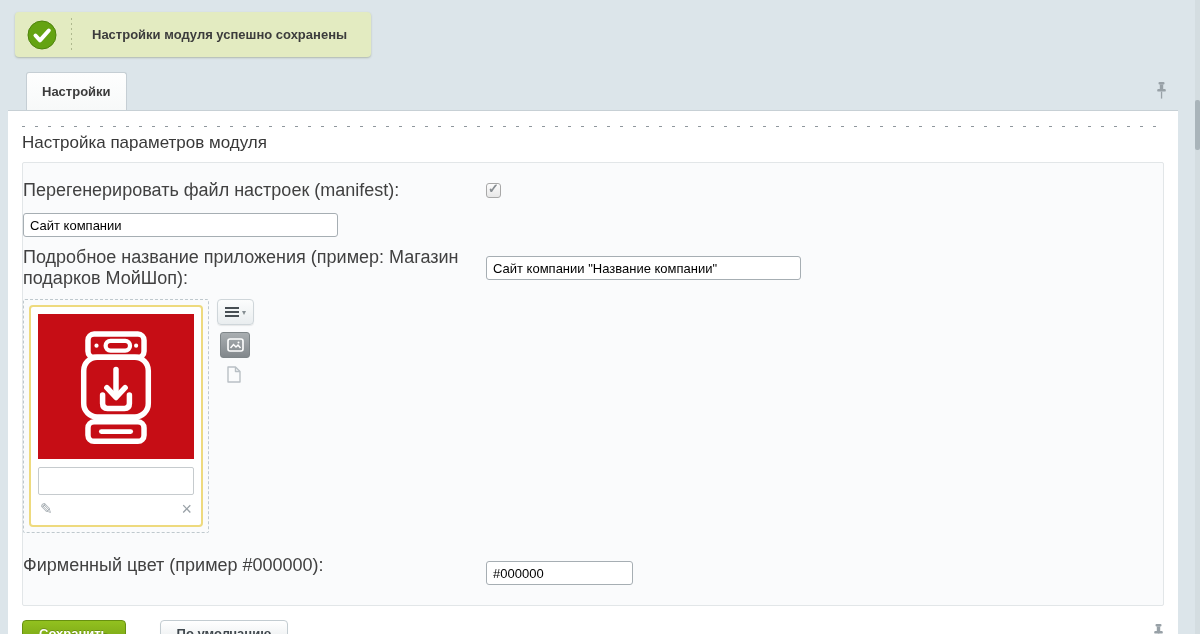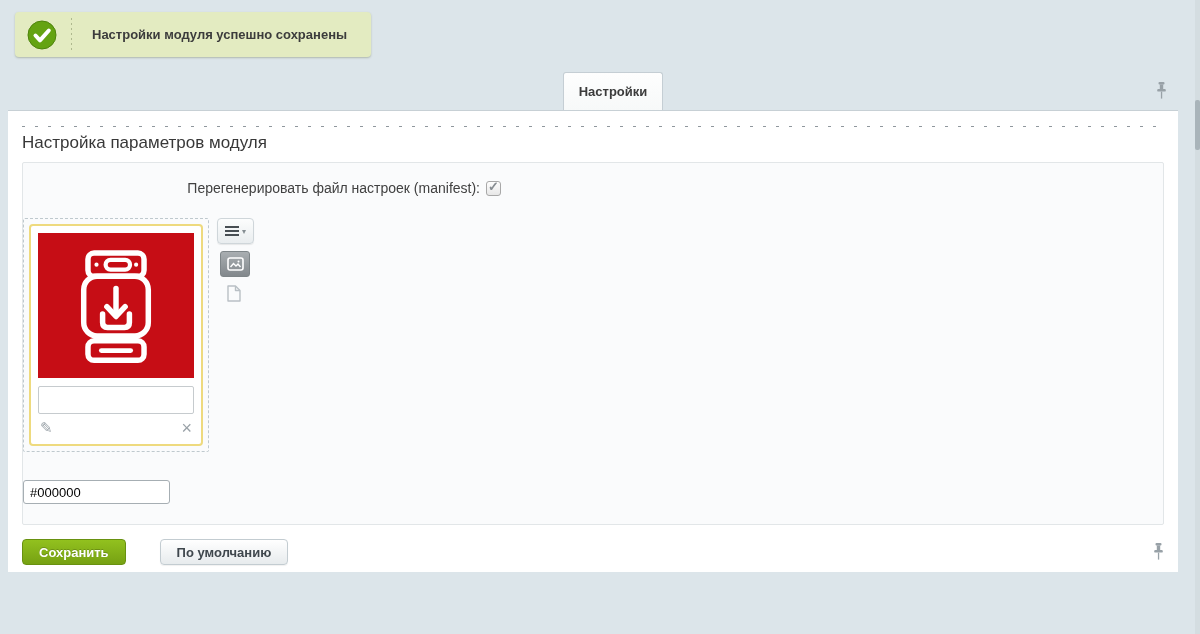--- a/index.html
+++ b/index.html
@@ -28,21 +28,20 @@
   }
   .notif-text { font-size: 13px; font-weight: bold; color: #3c3c3c; }
 
   
   .tabs-row {
     position: relative;
     margin-top: 15px;
     padding-left: 26px;
     height: 38px;
     z-index: 2;
-    text-align: center;
   }
   .tab {
     display: inline-block;
     height: 38px; line-height: 38px;
     padding: 0 15px;
     margin-bottom: -1px;
     font-size: 13px; font-weight: bold; color: #3c3c3c;
     background: linear-gradient(#fefefe, #f7f9f9);
     border: 1px solid #c5ced4;
     border-bottom: none;
@@ -76,22 +75,22 @@
     border-radius: 2px;
     background: #fafbfc;
     padding: 17px 0 20px;
   }
   .frow { display: flex; align-items: center; margin-bottom: 10px; }
   .frow.cbx-row { margin-bottom: 12px; }
   .frow.icon-row { margin-bottom: 12px; }
   .frow:last-child { margin-bottom: 0; }
   .frow-label {
     flex: none; width: 457px;
-    text-align: right; margin-right: 6px;
-    font-size: 14px; color: #414141;
+    text-align: left; margin-right: 6px;
+    font-size: 18px; color: #414141;
   }
   .txt-input {
     height: 24px; width: 315px;
     border: 1px solid #a6aeb3; border-radius: 3px;
     padding: 0 6px; font-size: 13px; color: #000;
     font-family: "Liberation Sans", sans-serif;
     background: #fff;
   }
   .txt-input.color { width: 147px; margin-top: 16px; }
   .cbx {
@@ -232,22 +231,27 @@
     <h1 class="page-title">Настройка параметров модуля</h1>
 
     <div class="form-box">
 
       <div class="frow cbx-row">
         <label class="frow-label">Перегенерировать файл настроек (manifest):</label>
         <input type="checkbox" class="cbx" checked="checked" style="">
       </div>
 
       <div class="frow">
-      </div>
-
+        <input type="text" class="txt-input" value="Сайт компании" style="">
+      </div>
+
+      <div class="frow">
+        <label class="frow-label">Подробное название приложения (пример: Магазин подарков МойШоп):</label>
+        <input type="text" class="txt-input" value="Сайт компании &quot;Название компании&quot;" style="">
+      </div>
 
       <div class="frow icon-row">
         <div class="icon-widget">
           <div class="dashed-box">
             <div class="icon-card">
               <div class="icon-preview">
                 <svg width="122" height="117" viewBox="0 0 100 96" fill="none" stroke="#ffffff" stroke-width="4.5" stroke-linecap="round" stroke-linejoin="round">
                   <rect x="27" y="5" width="46" height="19" rx="5"></rect>
                   <circle cx="34" cy="14.5" r="1.7" fill="#fff" stroke="none"></circle>
                   <rect x="41.5" y="10.5" width="20" height="8" rx="4" stroke-width="3.5"></rect>
@@ -287,20 +291,21 @@
               <svg width="14" height="17" viewBox="0 0 14 17" fill="none" stroke="#b9c0c5" stroke-width="1.4" stroke-linejoin="round">
                 <path d="M1 1 h7.5 L13 5.5 V16 H1 z"></path>
                 <path d="M8.5 1 V5.5 H13"></path>
               </svg>
             </span>
           </div>
         </div>
       </div>
 
       <div class="frow">
+        <label class="frow-label">Фирменный цвет (пример #000000):</label>
         <input type="text" class="txt-input color" value="#000000" style="">
       </div>
 
     </div>
 
     <div class="footer">
       <button class="btn btn-save">Сохранить</button>
       <button class="btn btn-default">По умолчанию</button>
       <span class="pin-bottom">
         <svg width="11" height="17" viewBox="0 0 11 17" fill="#98a1a7">

